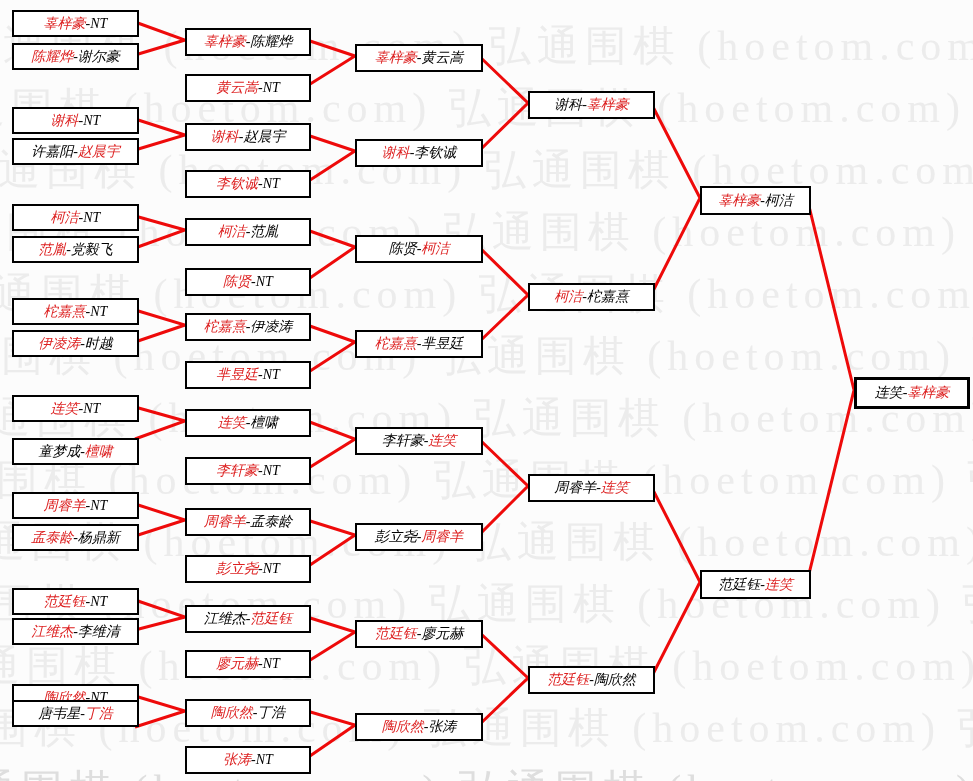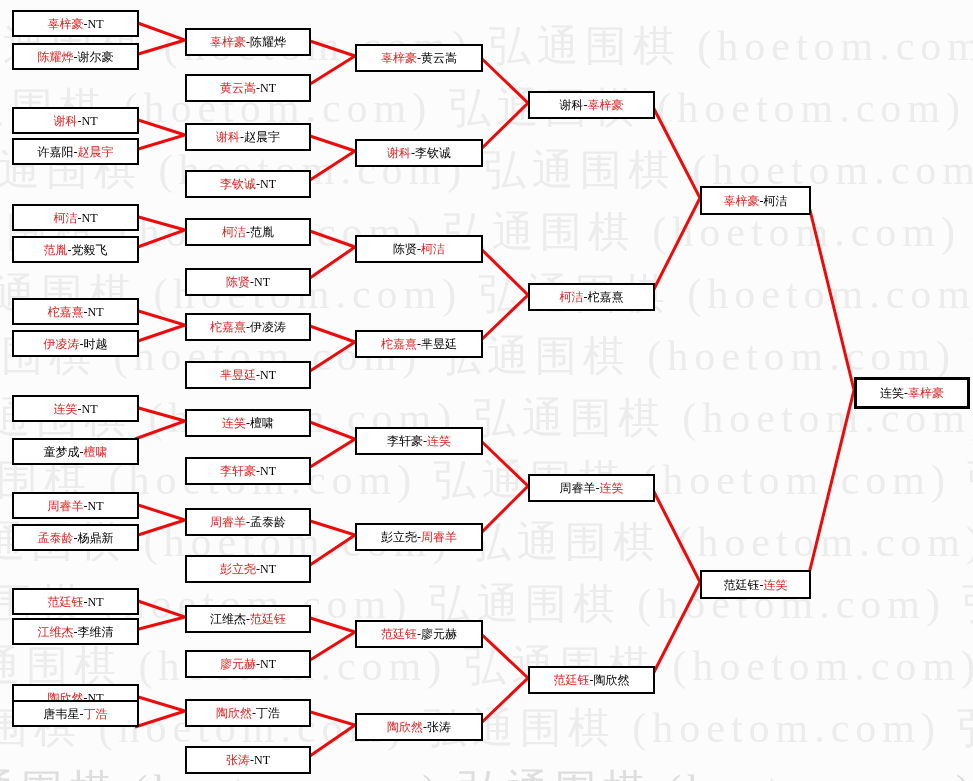--- a/index.html
+++ b/index.html
@@ -20,21 +20,21 @@
     font-size:42px;letter-spacing:6px;color:var(--wm);
     z-index:0;user-select:none;
   }
   
   #lines{position:absolute;left:0;top:0;z-index:1;}
   #lines path{fill:none;stroke:var(--line);stroke-width:3;}
   
   .bx{
     position:absolute;z-index:2;background:#fff;border:2px solid #000;
     display:flex;align-items:center;justify-content:center;
-    font-size:12px;color:#000;white-space:nowrap;line-height:1;
+    font-size:14px;color:#000;white-space:nowrap;line-height:1;font-style:italic;
   }
   .bx.final{border-width:3px;}
   .red{color:var(--red);}
   .blk{color:#000;}
 </style>
 </head>
 <body>
 
 <div id="stage">
 

